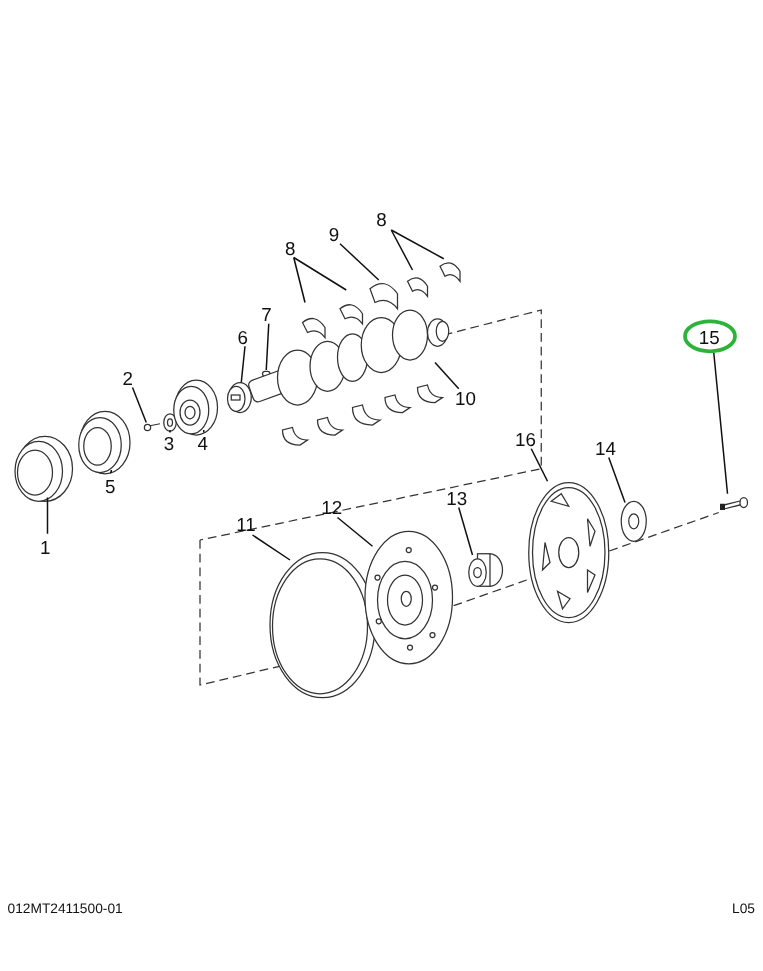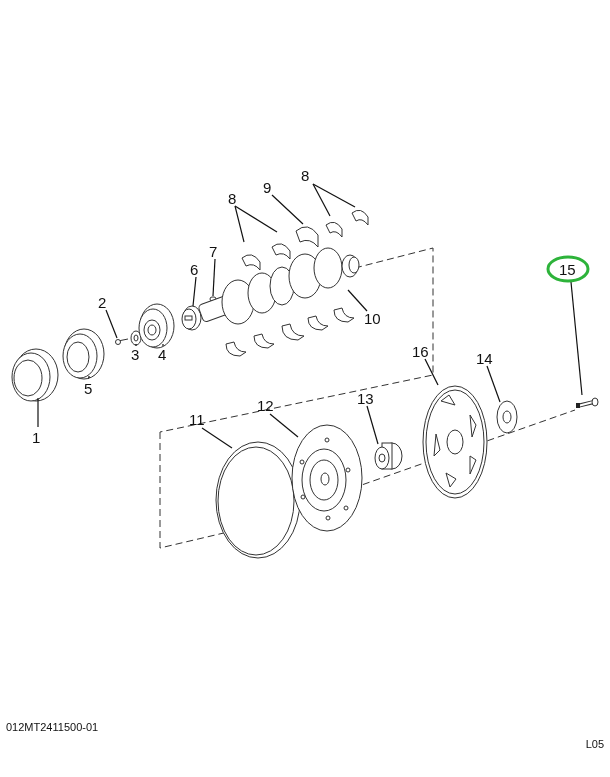--- a/index.html
+++ b/index.html
@@ -1,21 +1,21 @@
 <!DOCTYPE html>
 <html><head>
 <meta charset="utf-8">
 <style>
   html, body { margin: 0; padding: 0; background: #ffffff; }
   body { width: 610px; height: 777px; position: relative; overflow: hidden; font-family: "Liberation Sans", sans-serif; }
   #diagram { position: absolute; left: 0; top: 0; width: 610px; height: 777px; }
   .callout { font-family: "Liberation Sans", sans-serif; font-size: 15px; fill: #111; }
   .footer-text { position: absolute; top: 721px; font-size: 11px; color: #111; font-family: "Liberation Sans", sans-serif; text-align: center; }
   #doc-id { left: 6px; }
-  #sheet-id { right: 6px; margin-top: 17px; }
+  #sheet-id { right: 6px; }
   .part { fill: #fff; stroke: #333; stroke-width: 1; }
   .lead { stroke: #111; stroke-width: 1.2; fill: none; }
   .dash { stroke: #333; stroke-width: 1; fill: none; stroke-dasharray: 7 4; }
 </style>
 </head>
 <body>
 
 <svg id="diagram" viewBox="0 0 610 777" xmlns="http://www.w3.org/2000/svg">
 
   <g>

